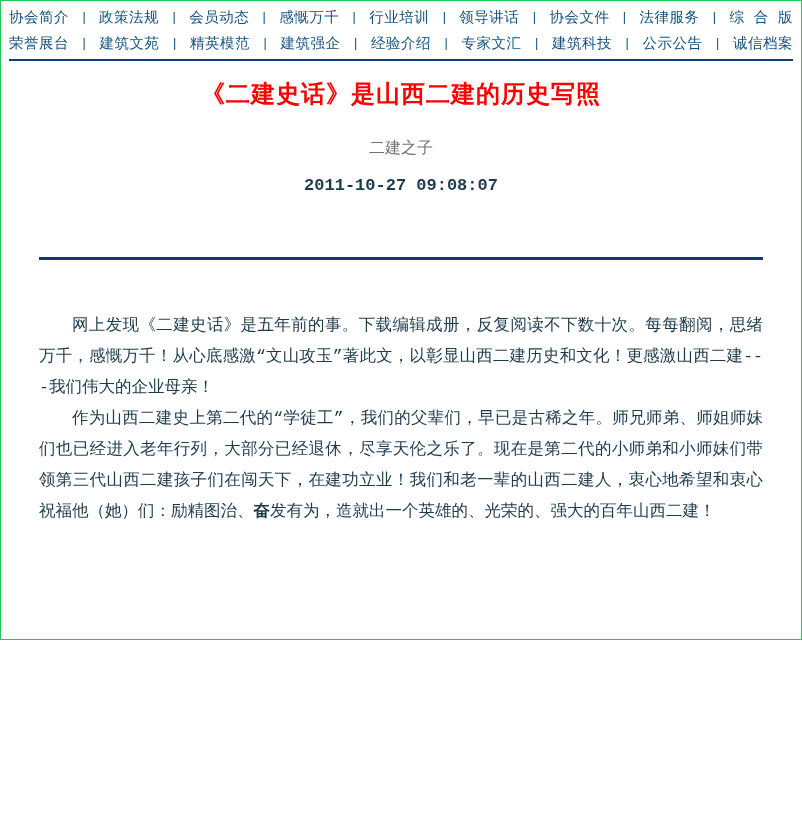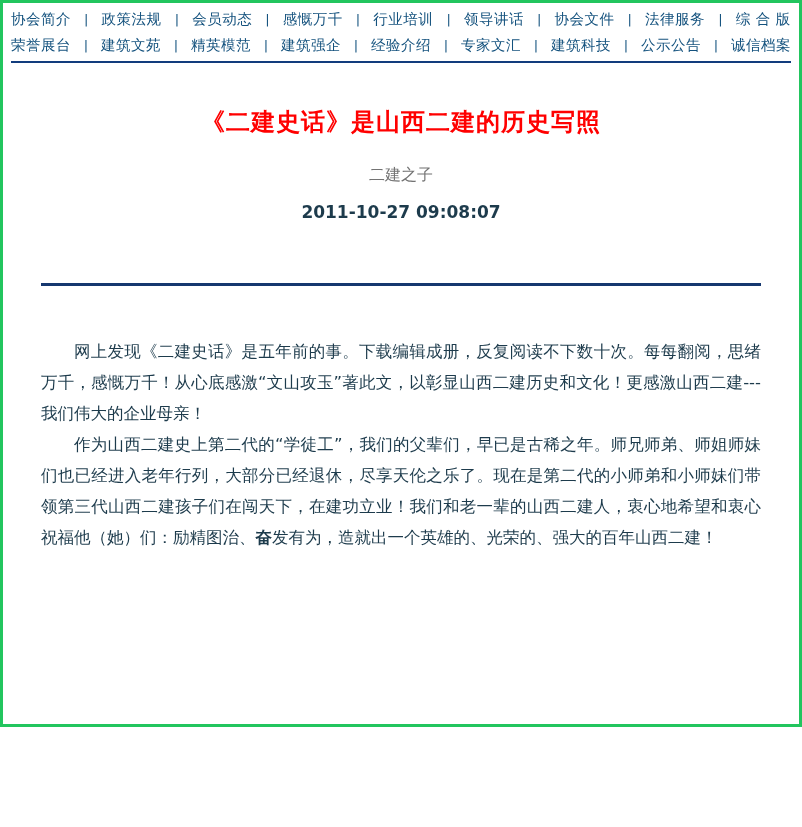--- a/index.html
+++ b/index.html
@@ -3,25 +3,26 @@
 <meta charset="utf-8">
 <style>
   html, body {
     margin: 0;
     padding: 0;
     background: #ffffff;
     font-family: "DejaVu Sans", "Liberation Sans", sans-serif;
   }
   .page {
     width: 802px;
-    height: 727px;
+    height: 640px;
     box-sizing: border-box;
-    border: 3px solid #22c55e;
+    border: 1px solid #22c55e;
     background: #ffffff;
     overflow: hidden;
+    font-family: Liberation Mono, monospace;
   }
   
   .nav {
     padding: 3px 8px 0 8px;
   }
   .nav-row {
     display: flex;
     justify-content: space-between;
     align-items: center;
     height: 26px;
@@ -40,21 +41,21 @@
   .nav-underline {
     height: 2px;
     background: #123c7d;
     margin-top: 3px;
   }
   
   .article-header {
     text-align: center;
   }
   .title {
-    margin-top: 44px;
+    margin-top: 20px;
     font-size: 24px;
     font-weight: bold;
     color: #ff0000;
     letter-spacing: 1px;
     line-height: 30px;
     text-align: center;
   }
   .author {
     margin-top: 27px;
     font-size: 16px;

